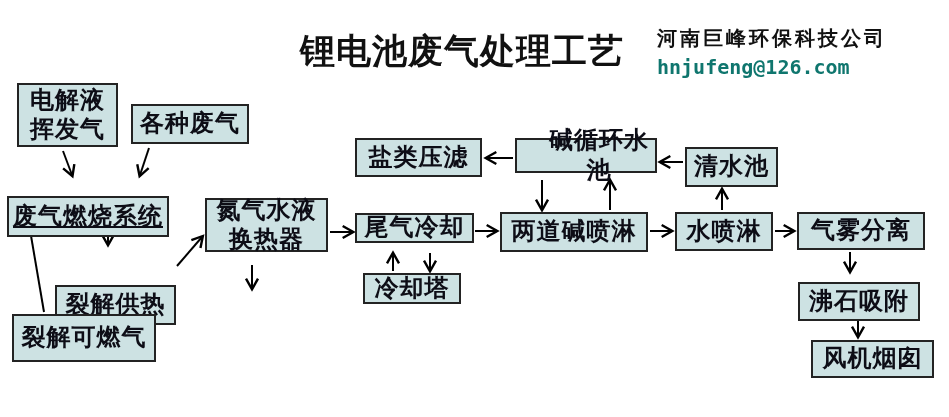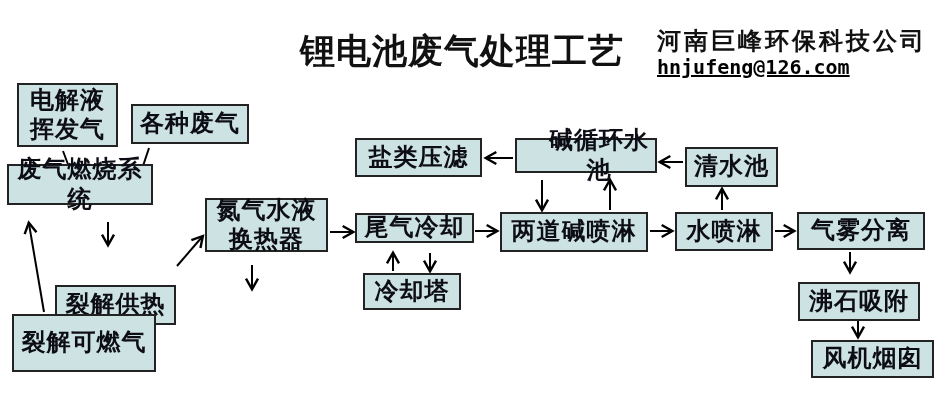--- a/index.html
+++ b/index.html
@@ -25,29 +25,28 @@
     white-space:pre-line;
     letter-spacing:1px;
   }
   .page-title{
     position:absolute;left:300px;top:28px;width:345px;
     font-size:35px;font-weight:bold;color:#111;
     letter-spacing:1px;white-space:nowrap;
   }
   .company-name{
     position:absolute;left:657px;top:25px;width:292px;
-    font-size:24px;font-weight:bold;color:#111;
+    font-size:20px;font-weight:bold;color:#111;
     letter-spacing:3px;white-space:nowrap;
   }
   .company-email{
     position:absolute;left:657px;top:55px;width:292px;
     font-family:"DejaVu Sans Mono","Liberation Mono",monospace;
-    font-size:20px;font-weight:bold;color:#000000;
+    font-size:20px;font-weight:bold;color:#0f766e;
     white-space:nowrap;
-    text-decoration:underline;
   }
   svg line{stroke:#000;stroke-width:2;}
 </style>
 </head>
 <body>
 
 <div class="canvas">
 
   <svg class="arrow-layer" viewBox="0 0 949 417">
     <defs>
@@ -77,28 +76,28 @@
     <line x1="858" y1="315" x2="858" y2="336" marker-end="url(#arr)"></line>
   </svg>
 
   <div class="page-title">锂电池废气处理工艺</div>
   <div class="company-name">河南巨峰环保科技公司</div>
   <div class="company-email">hnjufeng@126.com</div>
 
   <div class="node" style="left:17px;top:83px;width:101px;height:64px;">电解液
 挥发气</div>
   <div class="node" style="left:131px;top:104px;width:118px;height:40px;">各种废气</div>
-  <div class="node" style="left:7px;top:164px;width:146px;height:41px;">废气燃烧系统</div>
+  <div class="node" style="left:7px;top:196px;width:162px;height:41px;text-decoration:underline;">废气燃烧系统</div>
   <div class="node" style="left:55px;top:248px;width:121px;height:40px;margin-top:37px;">裂解供热</div>
-  <div class="node" style="left:12px;top:314px;width:144px;height:58px;">裂解可燃气</div>
+  <div class="node" style="left:12px;top:314px;width:144px;height:48px;">裂解可燃气</div>
   <div class="node" style="left:205px;top:198px;width:123px;height:54px;">氮气水液
 换热器</div>
   <div class="node" style="left:355px;top:138px;width:127px;height:39px;">盐类压滤</div>
   <div class="node" style="left:355px;top:213px;width:119px;height:30px;">尾气冷却</div>
-  <div class="node" style="left:363px;top:273px;width:98px;height:37px;">冷却塔</div>
+  <div class="node" style="left:363px;top:273px;width:98px;height:31px;">冷却塔</div>
   <div class="node" style="left:515px;top:138px;width:142px;height:35px;padding-left:26px;">碱循环水池</div>
   <div class="node" style="left:685px;top:147px;width:93px;height:40px;">清水池</div>
   <div class="node" style="left:500px;top:212px;width:148px;height:40px;">两道碱喷淋</div>
   <div class="node" style="left:675px;top:212px;width:98px;height:39px;">水喷淋</div>
   <div class="node" style="left:797px;top:212px;width:128px;height:38px;">气雾分离</div>
   <div class="node" style="left:798px;top:282px;width:122px;height:39px;">沸石吸附</div>
   <div class="node" style="left:802px;top:340px;width:123px;height:38px;margin-left:9px;">风机烟囱</div>
 
 </div>
 

